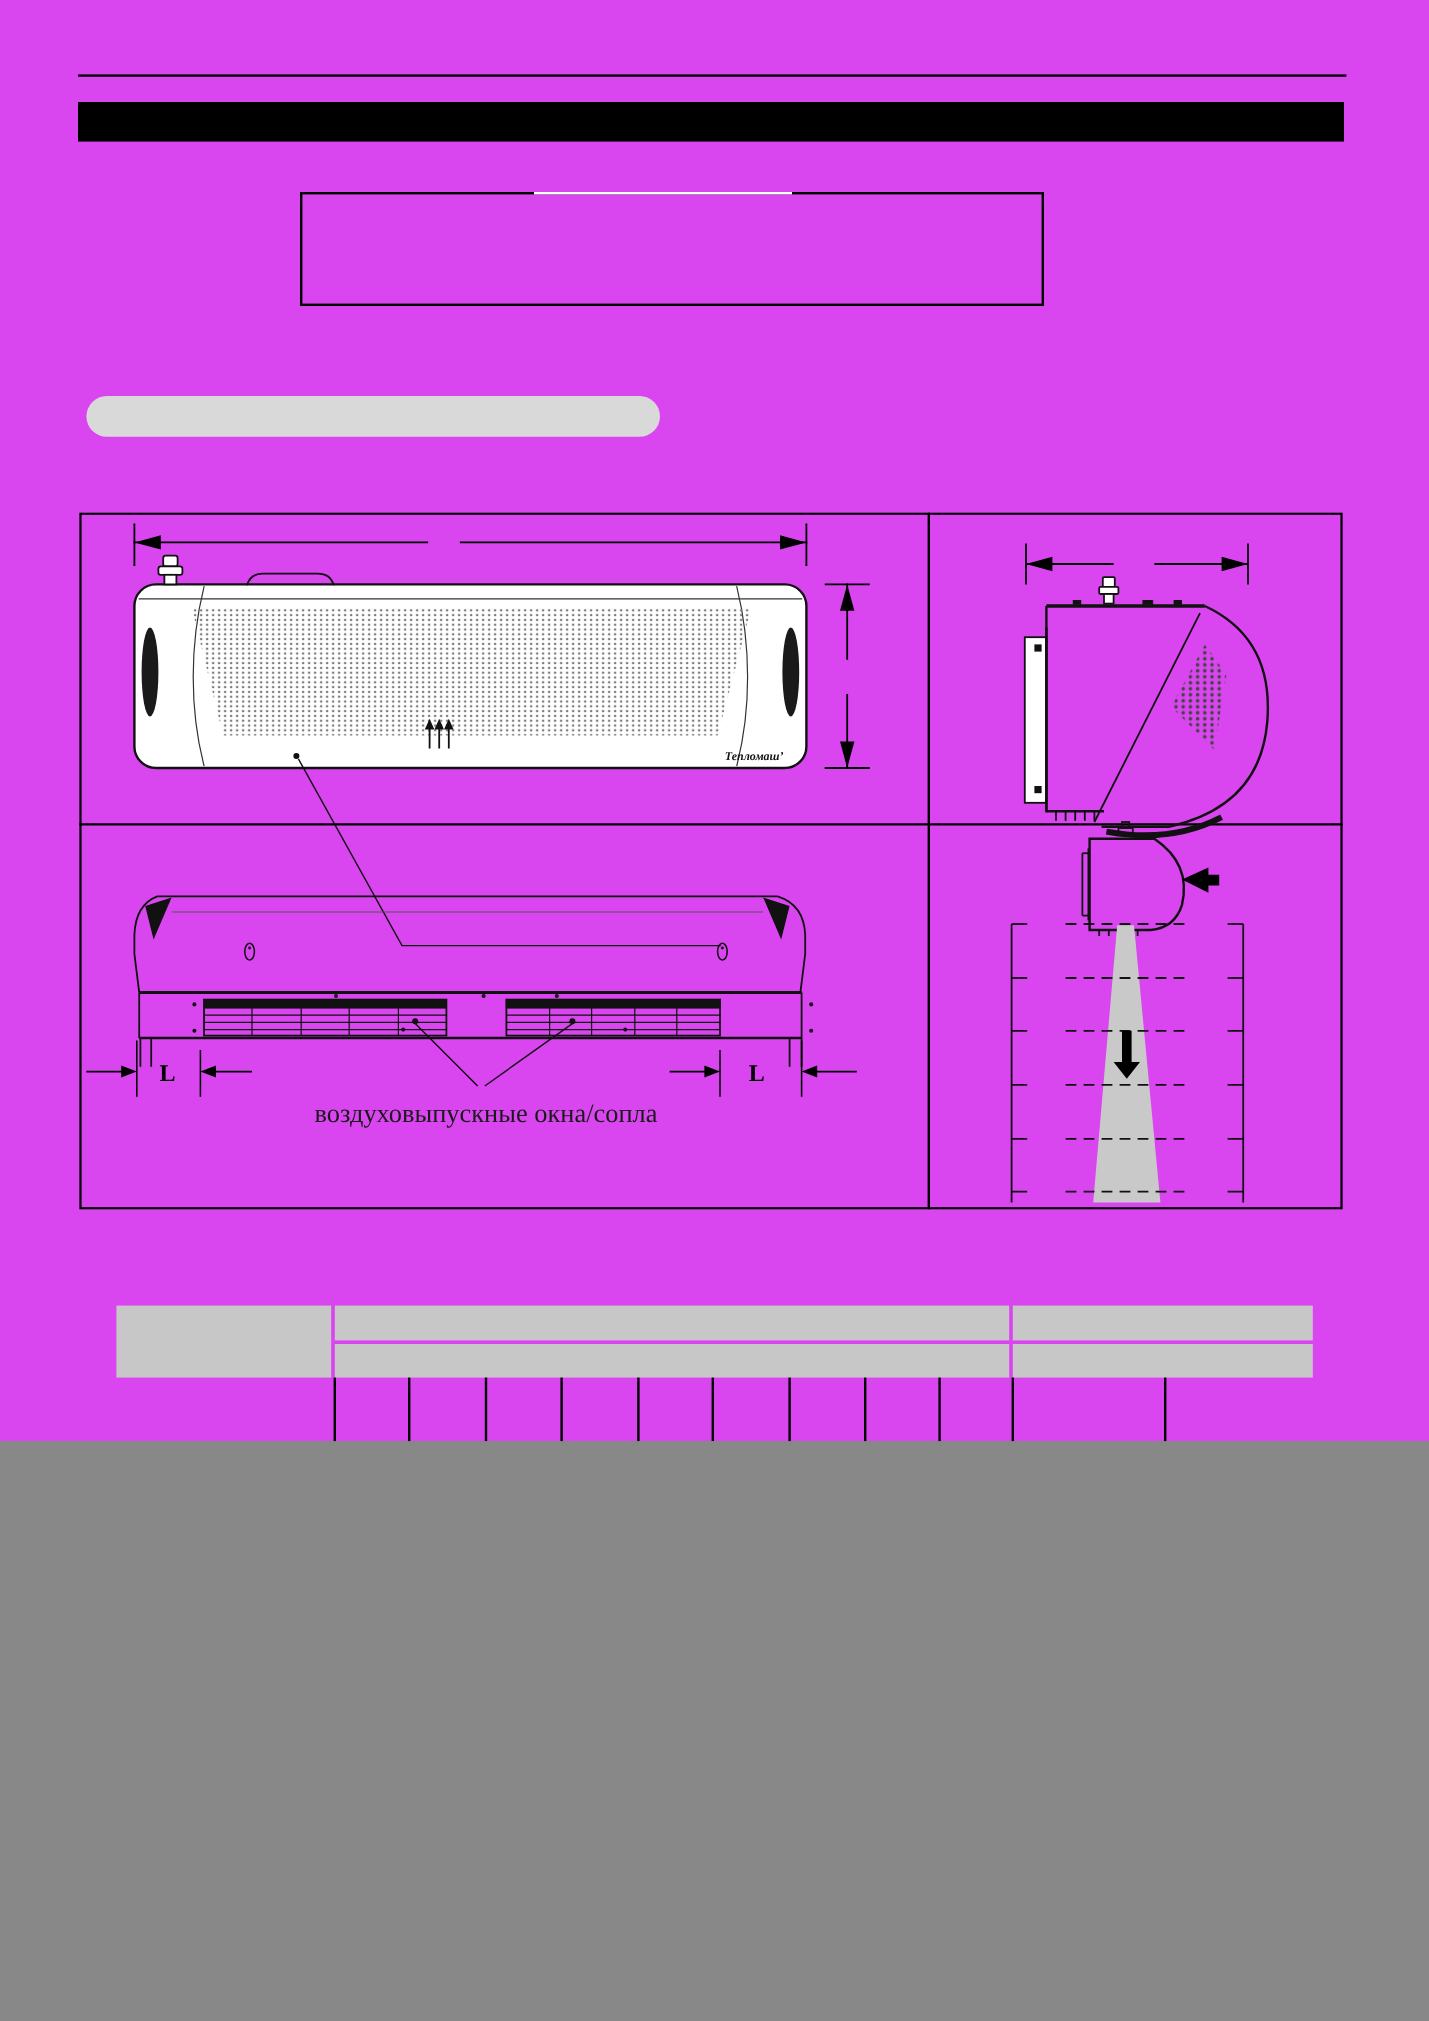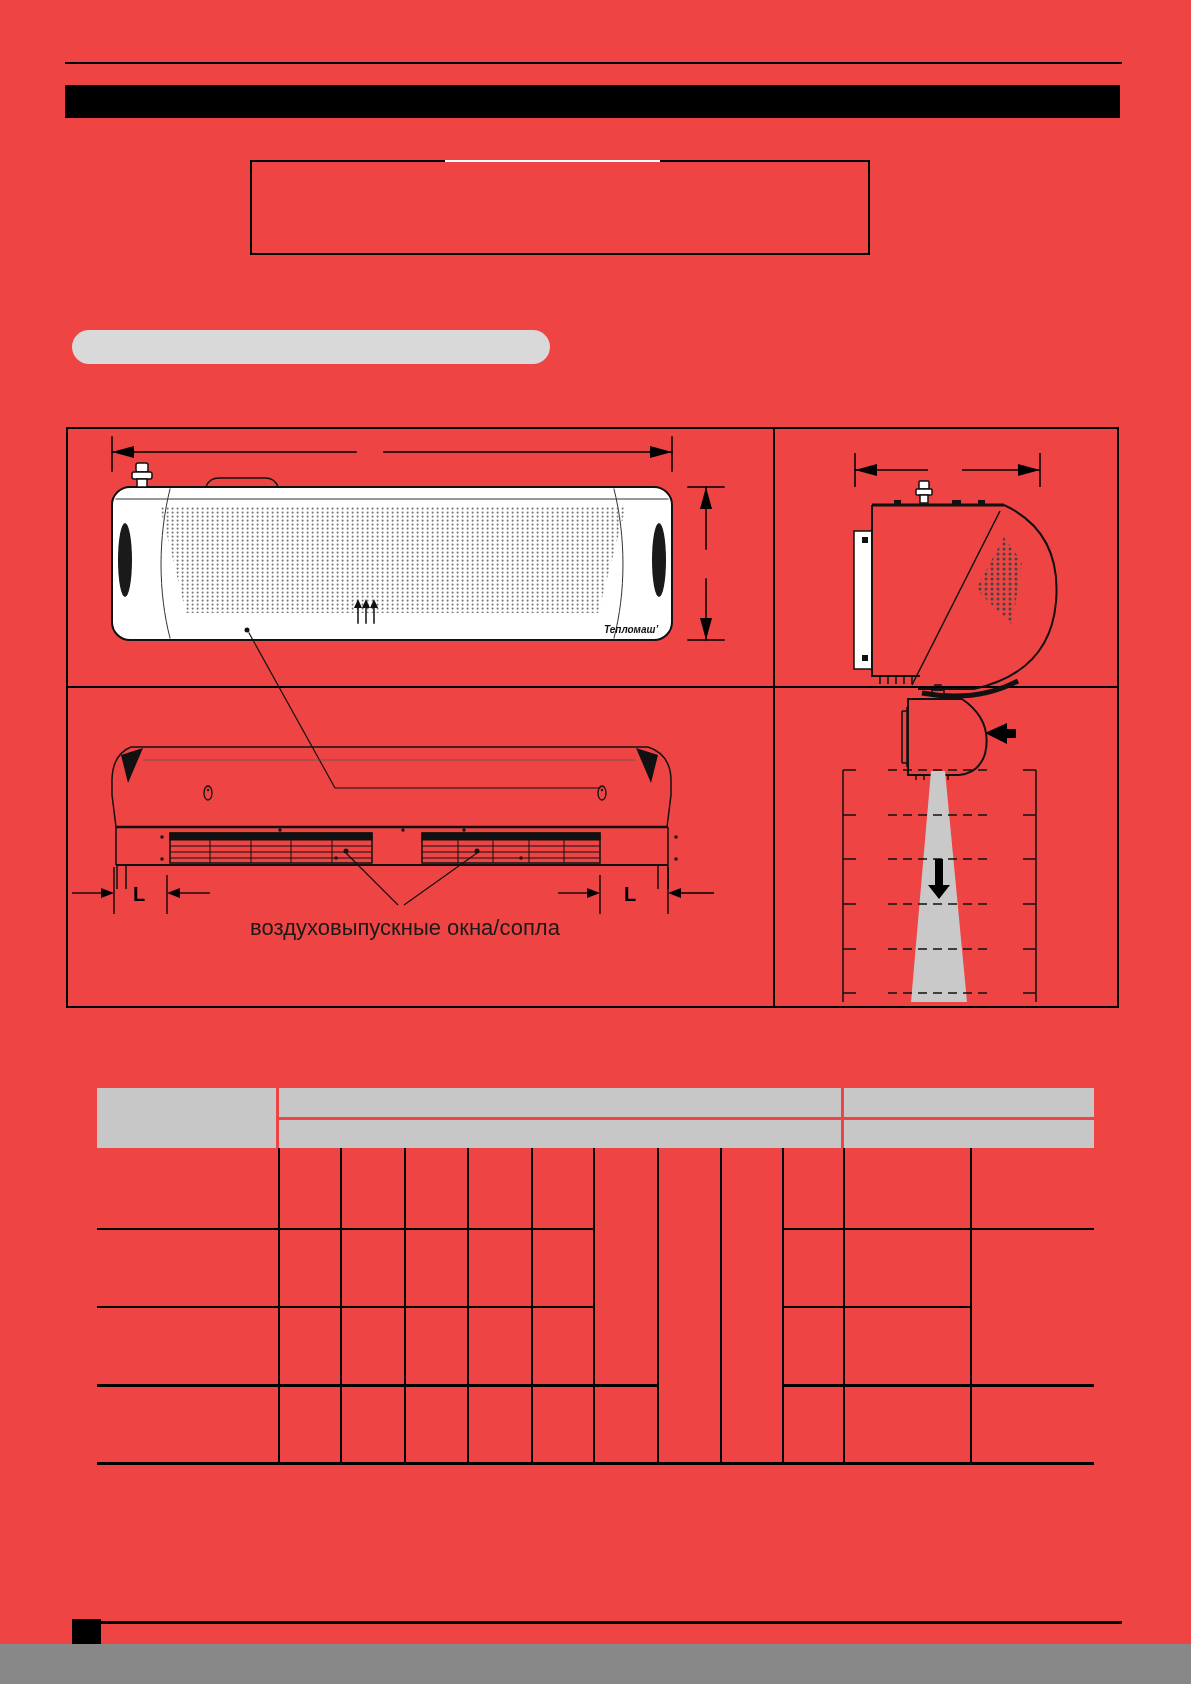--- a/index.html
+++ b/index.html
@@ -1,18 +1,18 @@
 <!DOCTYPE html>
 <html><head>
 <meta charset="utf-8">
 <style>
   html,body{margin:0;padding:0;background:#888;}
   .page{
-    position:relative;width:1191px;height:1644px;background:#ef4444;
-    font-family:Liberation Sans, sans-serif;overflow:hidden;margin:0 auto;
+    position:relative;width:1191px;height:1201px;background:#d946ef;
+    font-family:Liberation Serif, serif;overflow:hidden;margin:0 auto;
   }
   .abs{position:absolute;}
   .top-rule{left:65px;top:62px;width:1057px;height:2px;background:#000;}
   .title-bar{left:65px;top:85px;width:1055px;height:33px;background:#000;color:#fff;
     display:flex;align-items:center;padding-left:10px;box-sizing:border-box;font-size:18px;font-weight:bold;}
   .callout-box{left:250px;top:160px;width:620px;height:95px;border:2px solid #000;box-sizing:border-box;}
   .callout-box .gap{position:absolute;left:193px;top:-2px;width:215px;height:2px;background:#fff;}
   .callout-box .content{position:absolute;left:10px;top:8px;right:10px;font-size:15px;color:#000;}
   .pill{left:72px;top:330px;width:478px;height:34px;border-radius:17px;background:#d9d9d9;
     display:flex;align-items:center;padding-left:18px;box-sizing:border-box;font-size:16px;font-weight:bold;color:#222;}

